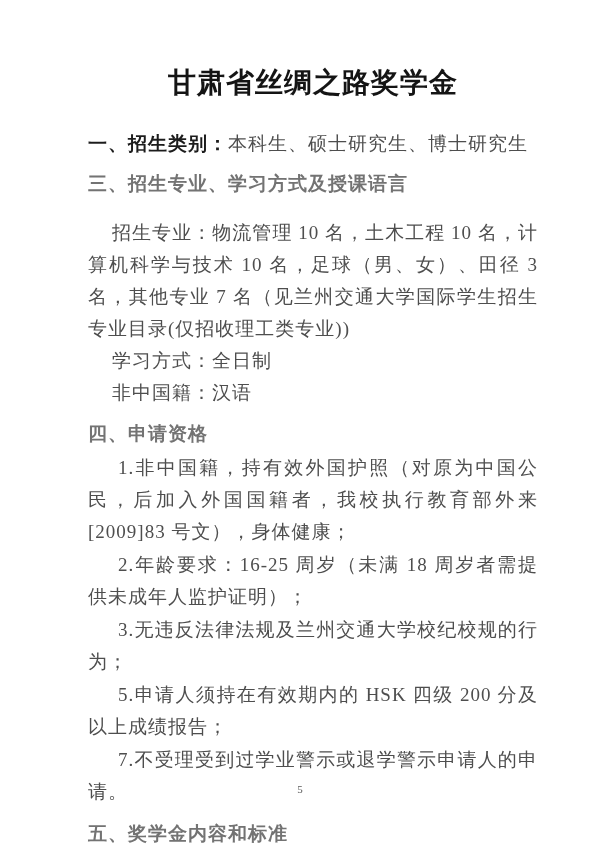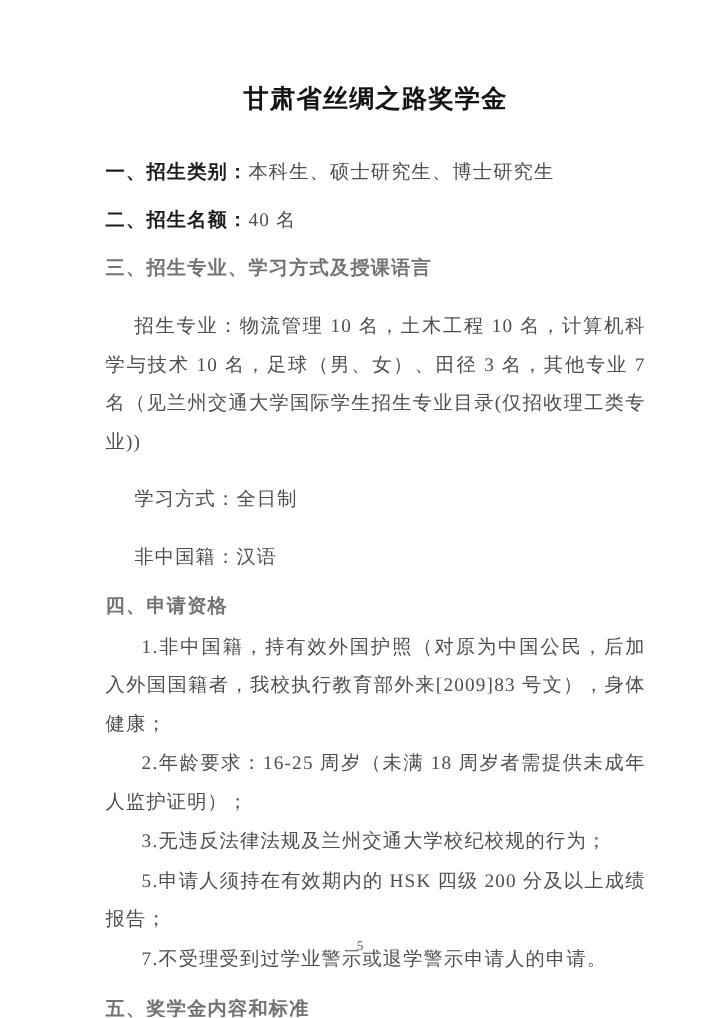--- a/index.html
+++ b/index.html
@@ -17,51 +17,51 @@
   }
   .content {
     position: absolute;
     left: 88px;
     top: 0;
     width: 450px;
   }
   .doc-title {
     margin: 68px 0 30px 0;
     text-align: center;
-    font-size: 21px;
+    font-size: 28px;
     line-height: 30px;
     font-weight: bold;
     color: #141414;
     letter-spacing: 1px;
     font-family: "Liberation Sans", "DejaVu Sans", sans-serif;
   }
   p {
     margin: 0;
-    font-size: 16px;
+    font-size: 19px;
     line-height: 32px;
     color: #4e4e4e;
     letter-spacing: 1px;
   }
   .labeled-line { margin-bottom: 8px; }
   .labeled-line .lbl {
     font-weight: bold;
     color: #1c1c1c;
   }
   .heading {
     font-weight: bold;
     color: #737373;
     margin-top: 5px;
     margin-bottom: 2px;
   }
   .para {
     text-align: justify;
     text-indent: 24px;
     margin-top: 17px;
   }
-  .sub-line { text-indent: 24px; margin-top: 16px; }
+  .sub-line { text-indent: 24px; }
   .list-item {
     text-align: justify;
     text-indent: 30px;
     margin-bottom: 1px;
   }
   .spacer-sm { height: 4px; }
   .page-number {
     position: absolute;
     left: 0;
     right: 0;
@@ -76,21 +76,20 @@
 </head>
 <body>
 
 <div class="page">
   <div class="content">
 
     <div class="doc-title">甘肃省丝绸之路奖学金</div>
 
     <p class="labeled-line"><span class="lbl">一、招生类别：</span><span>本科生、硕士研究生、博士研究生</span></p>
 
-    <p class="labeled-line"><span class="lbl">二、招生名额：</span><span>40 名</span></p>
 
     <p class="heading">三、招生专业、学习方式及授课语言</p>
     <p class="para">招生专业：物流管理 10 名，土木工程 10 名，计算机科学与技术 10 名，足球（男、女）、田径 3 名，其他专业 7 名（见兰州交通大学国际学生招生专业目录(仅招收理工类专业))</p>
     <p class="sub-line">学习方式：全日制</p>
     <p class="sub-line">非中国籍：汉语</p>
 
     <div class="spacer-sm"></div>
     <p class="heading">四、申请资格</p>
     <p class="list-item">1.非中国籍，持有效外国护照（对原为中国公民，后加入外国国籍者，我校执行教育部外来[2009]83 号文），身体健康；</p>
     <p class="list-item">2.年龄要求：16-25 周岁（未满 18 周岁者需提供未成年人监护证明）；</p>

